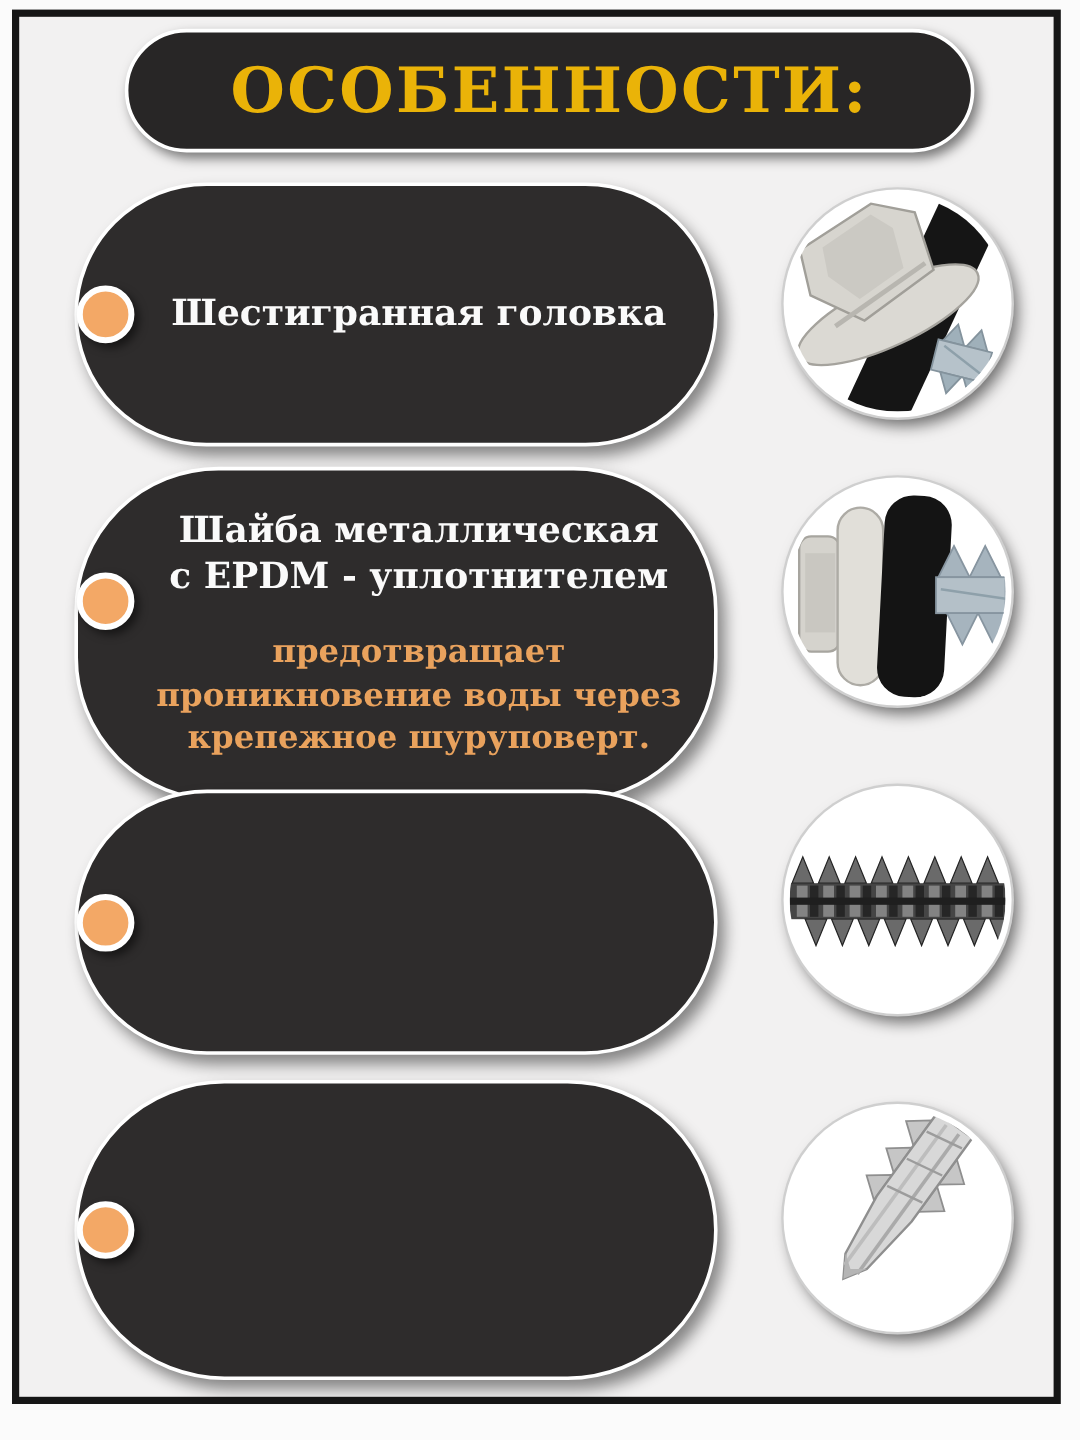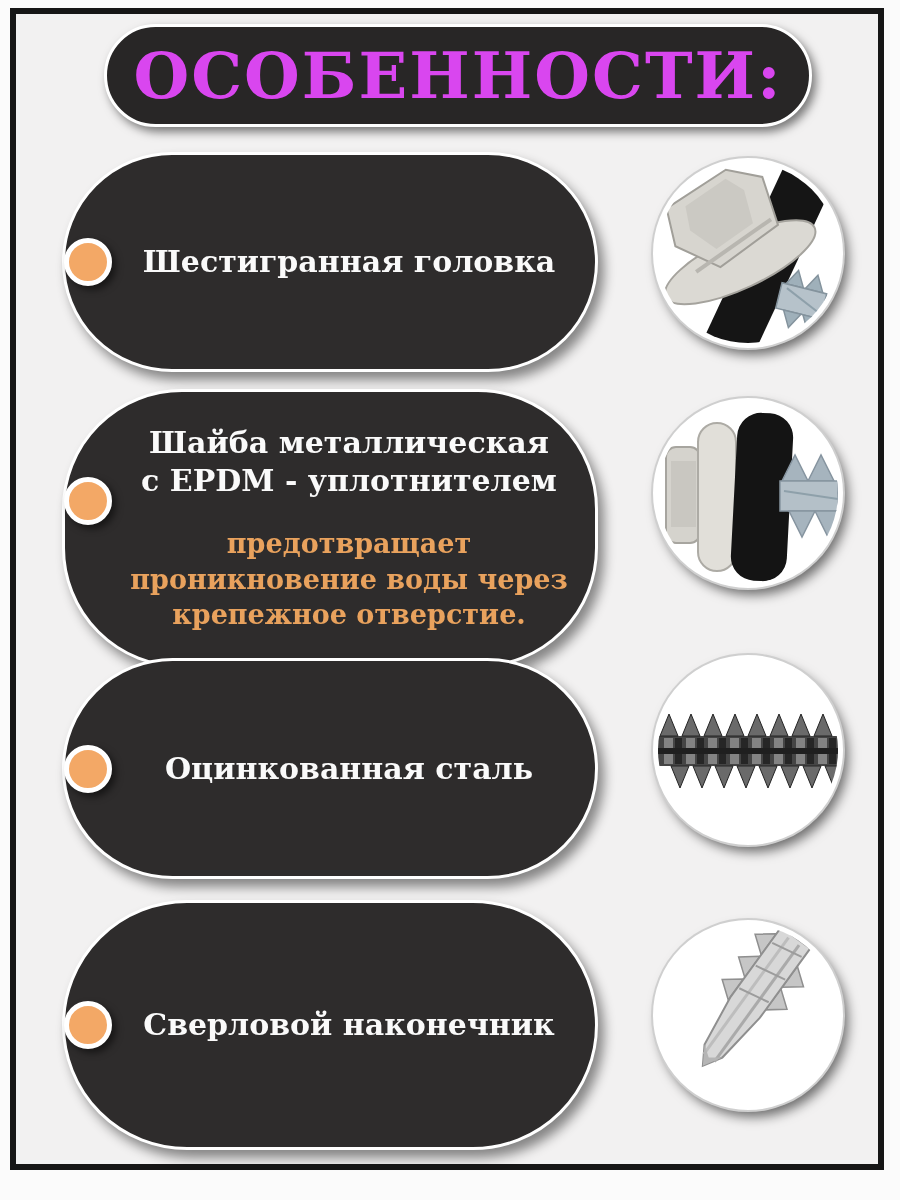--- a/index.html
+++ b/index.html
@@ -21,21 +21,21 @@
     position:absolute;left:104px;top:24px;
     width:708px;height:103px;
     background:#282626;
     border:3px solid #ffffff;
     border-radius:62px;
     box-sizing:border-box;
     display:flex;align-items:center;justify-content:center;
     box-shadow:4px 5px 10px rgba(0,0,0,.5);
   }
   .title-text{
-    color:#d946ef;font-size:64px;font-weight:bold;letter-spacing:2px;
+    color:#eab308;font-size:52px;font-weight:bold;letter-spacing:2px;
     line-height:1;white-space:nowrap;
   }
   .card{
     position:absolute;left:62px;width:536px;
     background:#2e2c2c;
     border:3px solid #ffffff;
     border-radius:120px;
     box-sizing:border-box;
     box-shadow:6px 8px 12px rgba(0,0,0,.45);
     display:flex;flex-direction:column;align-items:center;justify-content:center;
@@ -82,31 +82,29 @@
 <section class="card card1">
   <h2 class="heading">Шестигранная головка</h2>
 </section>
 <span class="bullet" style="top:238px"></span>
 
 <section class="card card2">
   <h2 class="heading">Шайба металлическая
 с EPDM - уплотнителем</h2>
   <p class="body">предотвращает
 проникновение воды через
-крепежное отверстие.</p>
+крепежное шуруповерт.</p>
 </section>
 <span class="bullet" style="top:477px"></span>
 
 <section class="card card3">
-  <h2 class="heading">Оцинкованная сталь</h2>
 </section>
 <span class="bullet" style="top:745px"></span>
 
 <section class="card card4">
-  <h2 class="heading">Сверловой наконечник</h2>
 </section>
 <span class="bullet" style="top:1001px"></span>
 
 <div class="photo" style="top:158px">
   <svg width="180" height="180" viewBox="0 0 180 180" xmlns="http://www.w3.org/2000/svg">
     <rect x="86" y="-30" width="52" height="250" fill="#151515" transform="rotate(25 90 90)"></rect>
     <g transform="translate(126,112) rotate(14)">
       <path d="M4,8 L13,-8 L22,8 Z" fill="#9fb0ba" stroke="#84939d" stroke-width="1.5"></path>
       <path d="M24,8 L33,-8 L42,8 Z" fill="#9fb0ba" stroke="#84939d" stroke-width="1.5"></path>
       <rect x="0" y="8" width="46" height="26" fill="#b6c2ca" stroke="#84939d" stroke-width="1.5"></rect>

